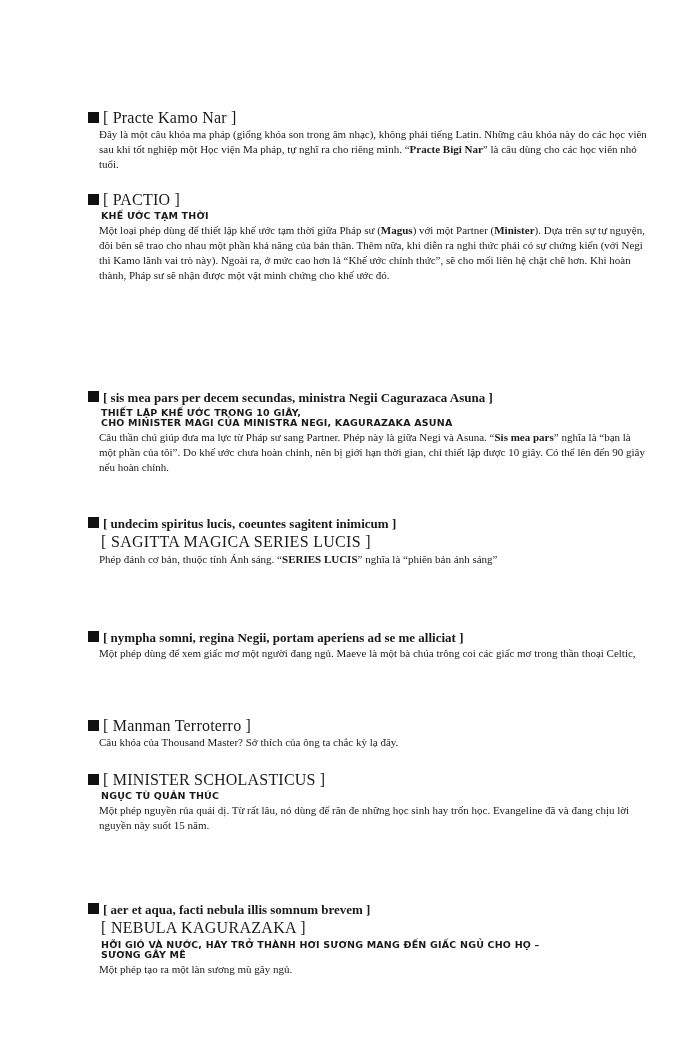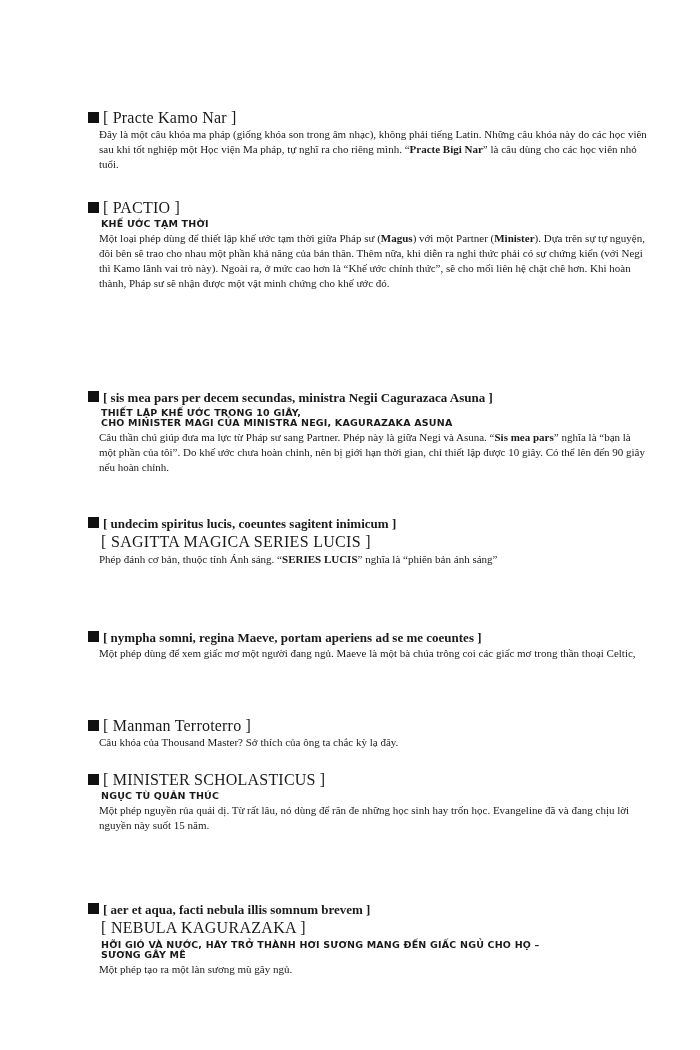--- a/index.html
+++ b/index.html
@@ -26,21 +26,21 @@
 <body>
 
 <div class="entry" style="top:108px">
   <div class="head big">
     <span class="bullet"></span>
     <span class="txt">[ Practe Kamo Nar ]</span>
   </div>
   <div class="body-text"><span>Đây là một câu khóa ma pháp (giống khóa son trong âm nhạc), không phải tiếng Latin. Những câu khóa này do các học viên sau khi tốt nghiệp một Học viện Ma pháp, tự nghĩ ra cho riêng mình. “</span><b>Practe Bigi Nar</b><span>” là câu dùng cho các học viên nhỏ tuổi.</span></div>
 </div>
 
-<div class="entry" style="top:198px">
+<div class="entry" style="top:190px">
   <div class="head big">
     <span class="bullet"></span>
     <span class="txt">[ PACTIO ]</span>
   </div>
   <div class="caps">KHẾ ƯỚC TẠM THỜI</div>
   <div class="body-text"><span>Một loại phép dùng để thiết lập khế ước tạm thời giữa Pháp sư (</span><b>Magus</b><span>) với một Partner (</span><b>Minister</b><span>). Dựa trên sự tự nguyện, đôi bên sẽ trao cho nhau một phần khả năng của bản thân. Thêm nữa, khi diễn ra nghi thức phải có sự chứng kiến (với Negi thì Kamo lãnh vai trò này). Ngoài ra, ở mức cao hơn là “Khế ước chính thức”, sẽ cho mối liên hệ chặt chẽ hơn. Khi hoàn thành, Pháp sư sẽ nhận được một vật minh chứng cho khế ước đó.</span></div>
 </div>
 
 <div class="entry" style="top:390px">
   <div class="head small">
@@ -57,21 +57,21 @@
     <span class="bullet"></span>
     <span class="txt">[ undecim spiritus lucis, coeuntes sagitent inimicum ]</span>
   </div>
   <div class="sub-head">[ SAGITTA MAGICA SERIES LUCIS ]</div>
   <div class="body-text"><span>Phép đánh cơ bản, thuộc tính Ánh sáng. “</span><b>SERIES LUCIS</b><span>” nghĩa là “phiên bản ánh sáng”</span></div>
 </div>
 
 <div class="entry" style="top:630px">
   <div class="head small">
     <span class="bullet"></span>
-    <span class="txt">[ nympha somni, regina Maeve, portam aperiens ad se me coeuntes ]</span>
+    <span class="txt">[ nympha somni, regina Negii, portam aperiens ad se me alliciat ]</span>
   </div>
   <div class="body-text"><span>Một phép dùng để xem giấc mơ một người đang ngủ. Maeve là một bà chúa trông coi các giấc mơ trong thần thoại Celtic,</span></div>
 </div>
 
 <div class="entry" style="top:716px">
   <div class="head big">
     <span class="bullet"></span>
     <span class="txt">[ Manman Terroterro ]</span>
   </div>
   <div class="body-text"><span>Câu khóa của Thousand Master? Sở thích của ông ta chắc kỳ lạ đây.</span></div>

